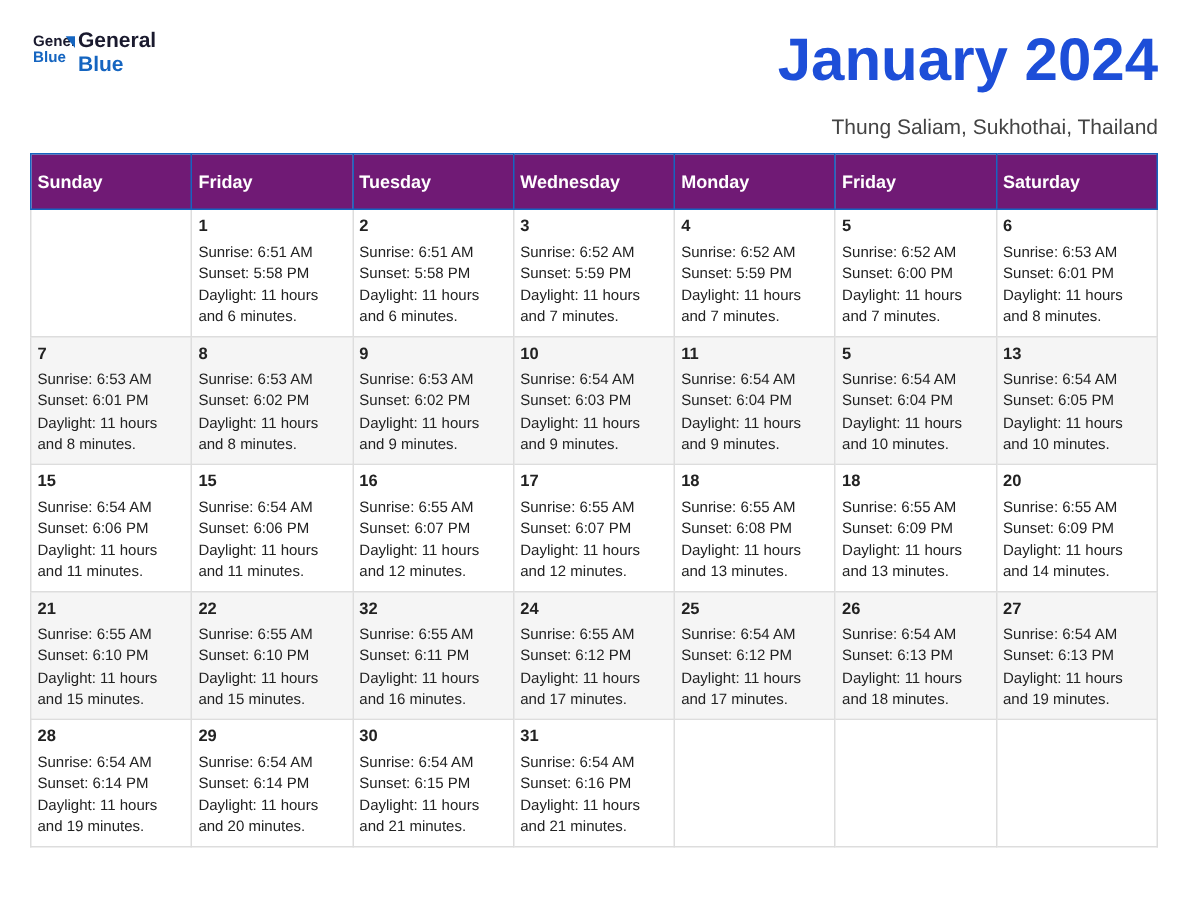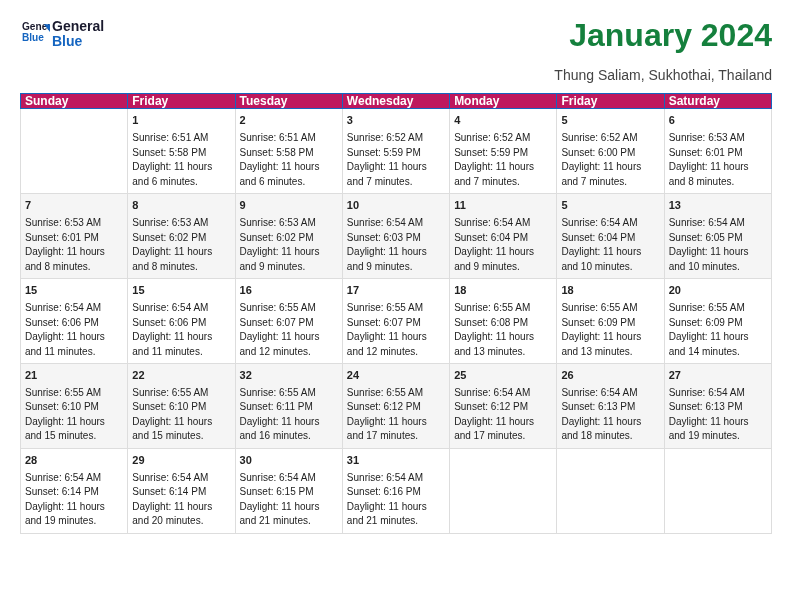--- a/index.html
+++ b/index.html
@@ -27,39 +27,39 @@
     }
     .logo-icon {
       width: 28px;
       height: 28px;
       margin-left: 2px;
     }
     .title-block {
       text-align: right;
     }
     .month-title {
-      font-size: 32px;
+      font-size: 40px;
       font-weight: bold;
-      color: #15803d;
+      color: #1d4ed8;
       line-height: 1.1;
     }
     .location {
       font-size: 14px;
       color: #444;
       margin-top: 14px;
     }
     table {
       width: 100%;
       border-collapse: collapse;
       font-size: 10.5px;
     }
     thead tr th {
-      background-color: #be185d;
+      background-color: #701a75;
       color: #fff;
-      padding: 0 4px;
+      padding: 11px 4px;
       text-align: left;
       font-size: 12px;
       font-weight: bold;
       border: 1px solid #1565c0;
     }
     tbody tr {
       border-bottom: 1px solid #ccc;
     }
     tbody tr td {
       vertical-align: top;

